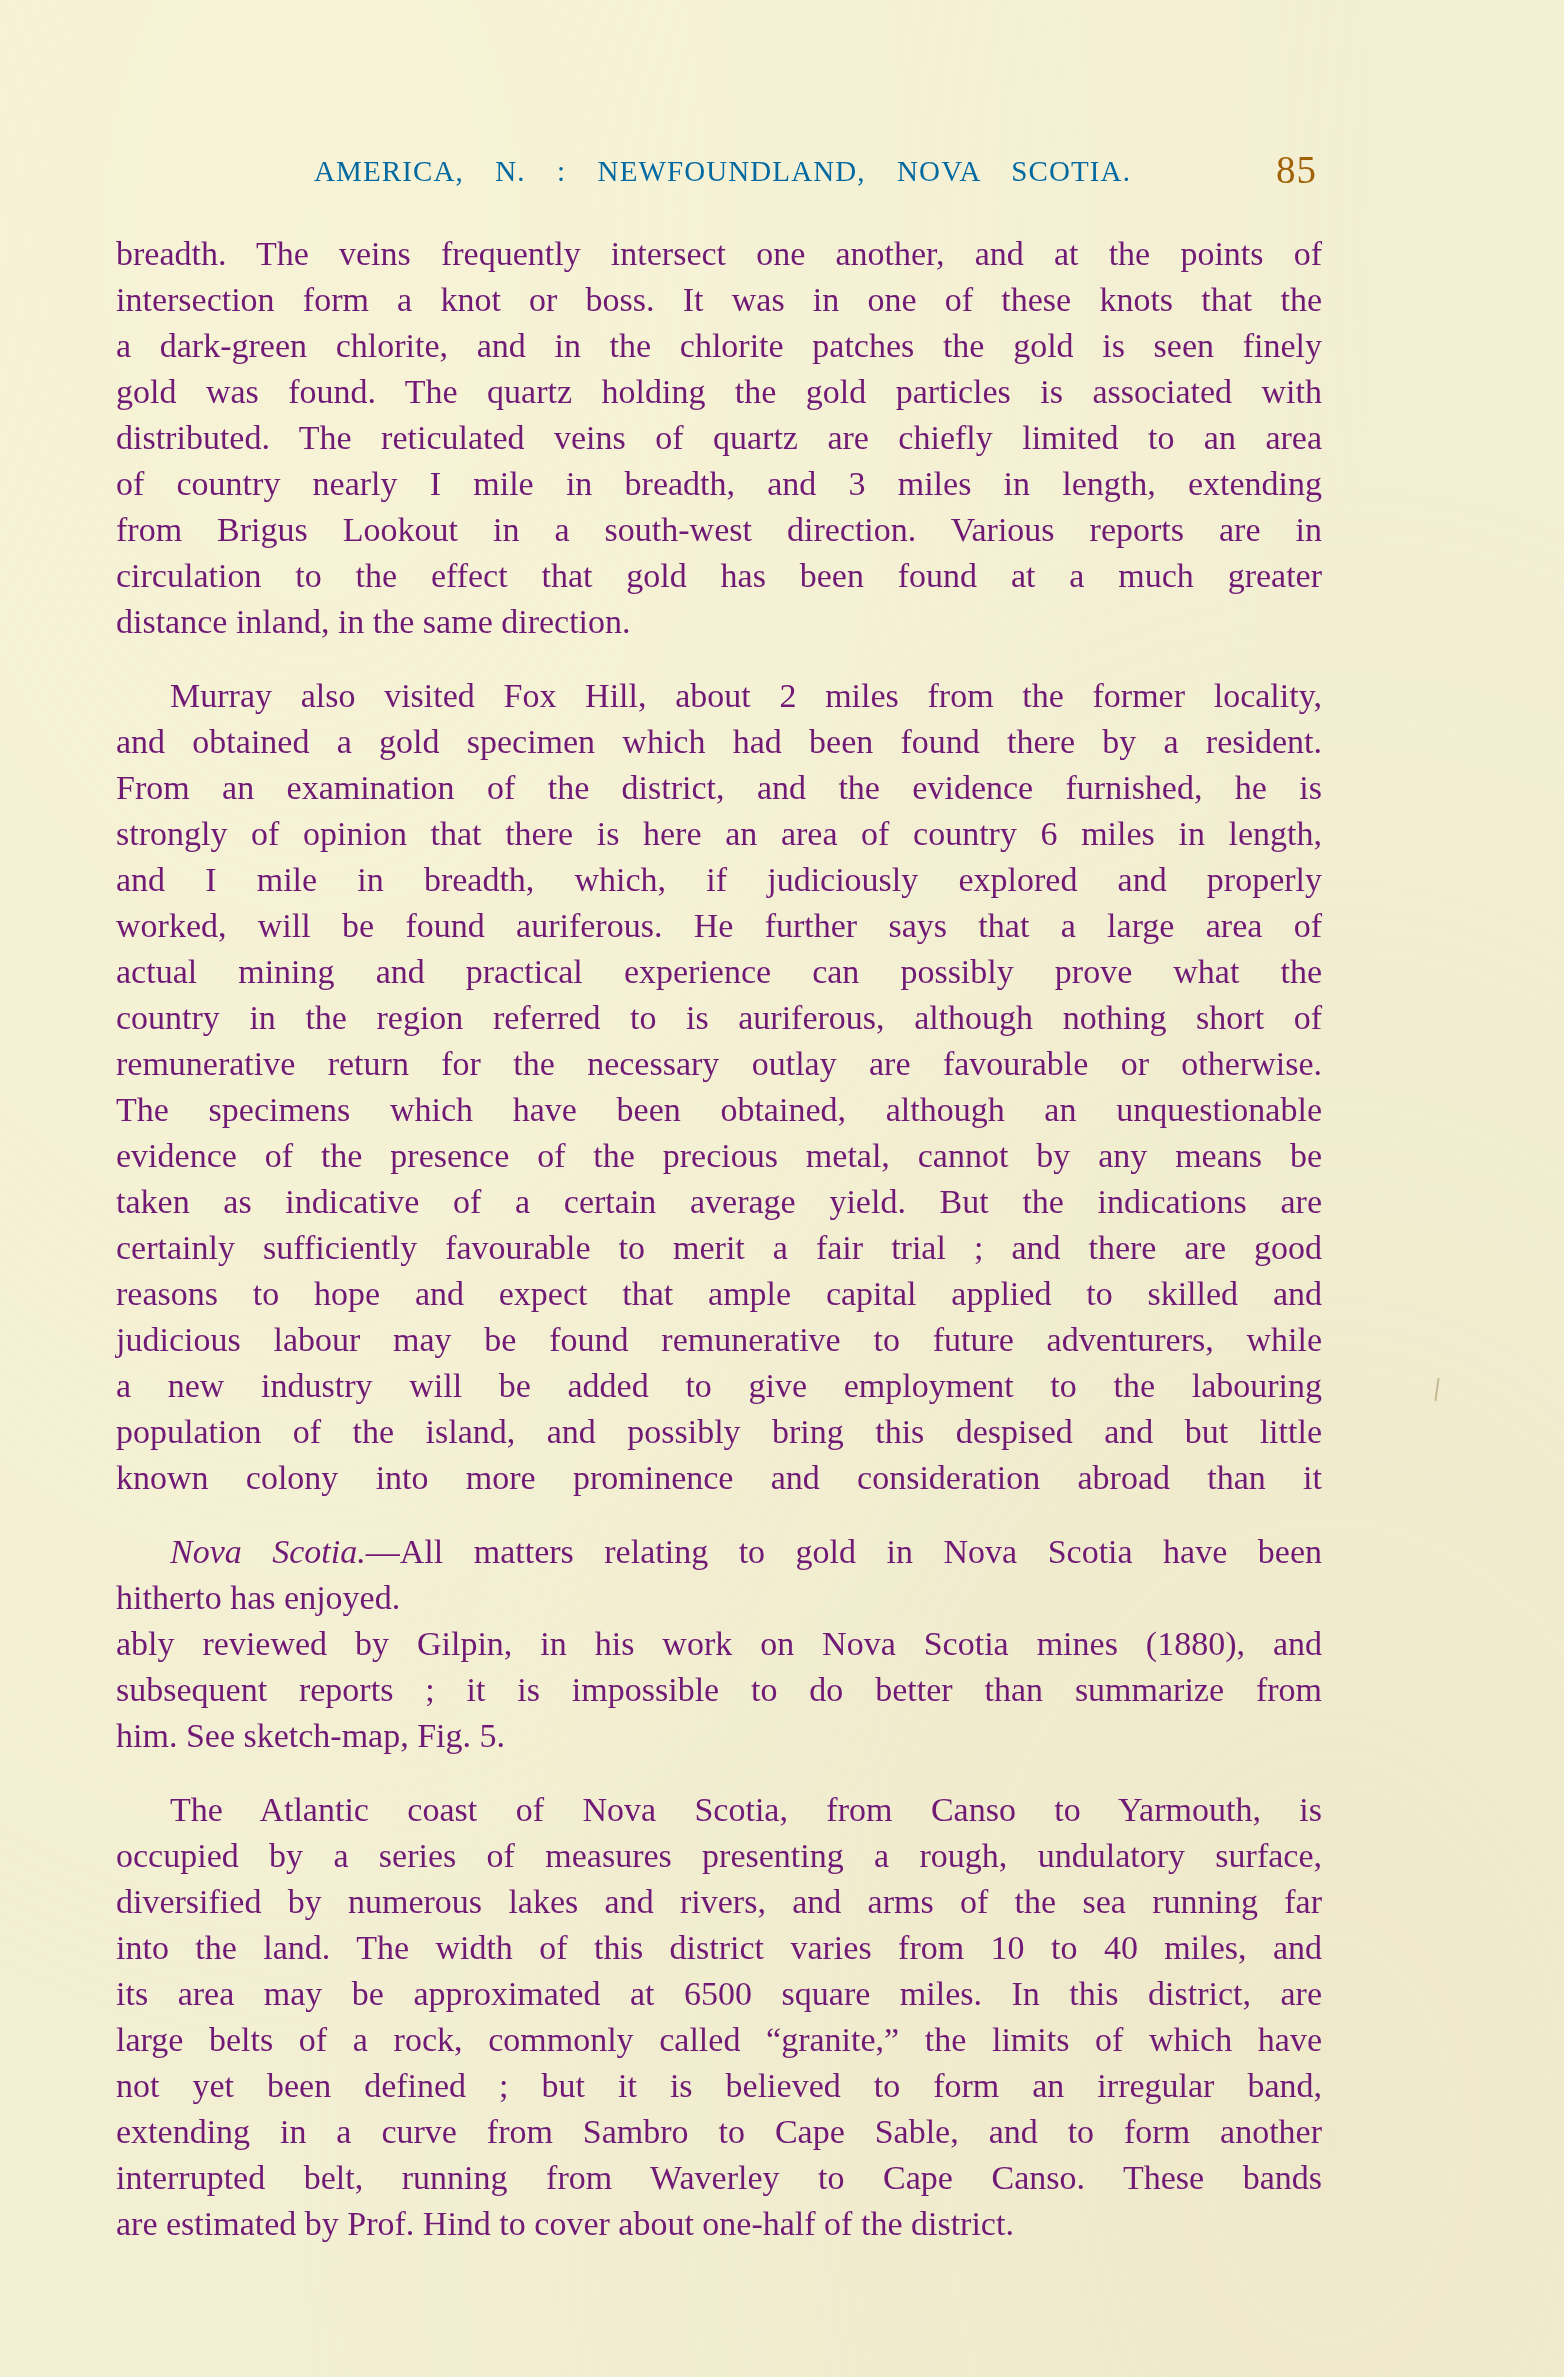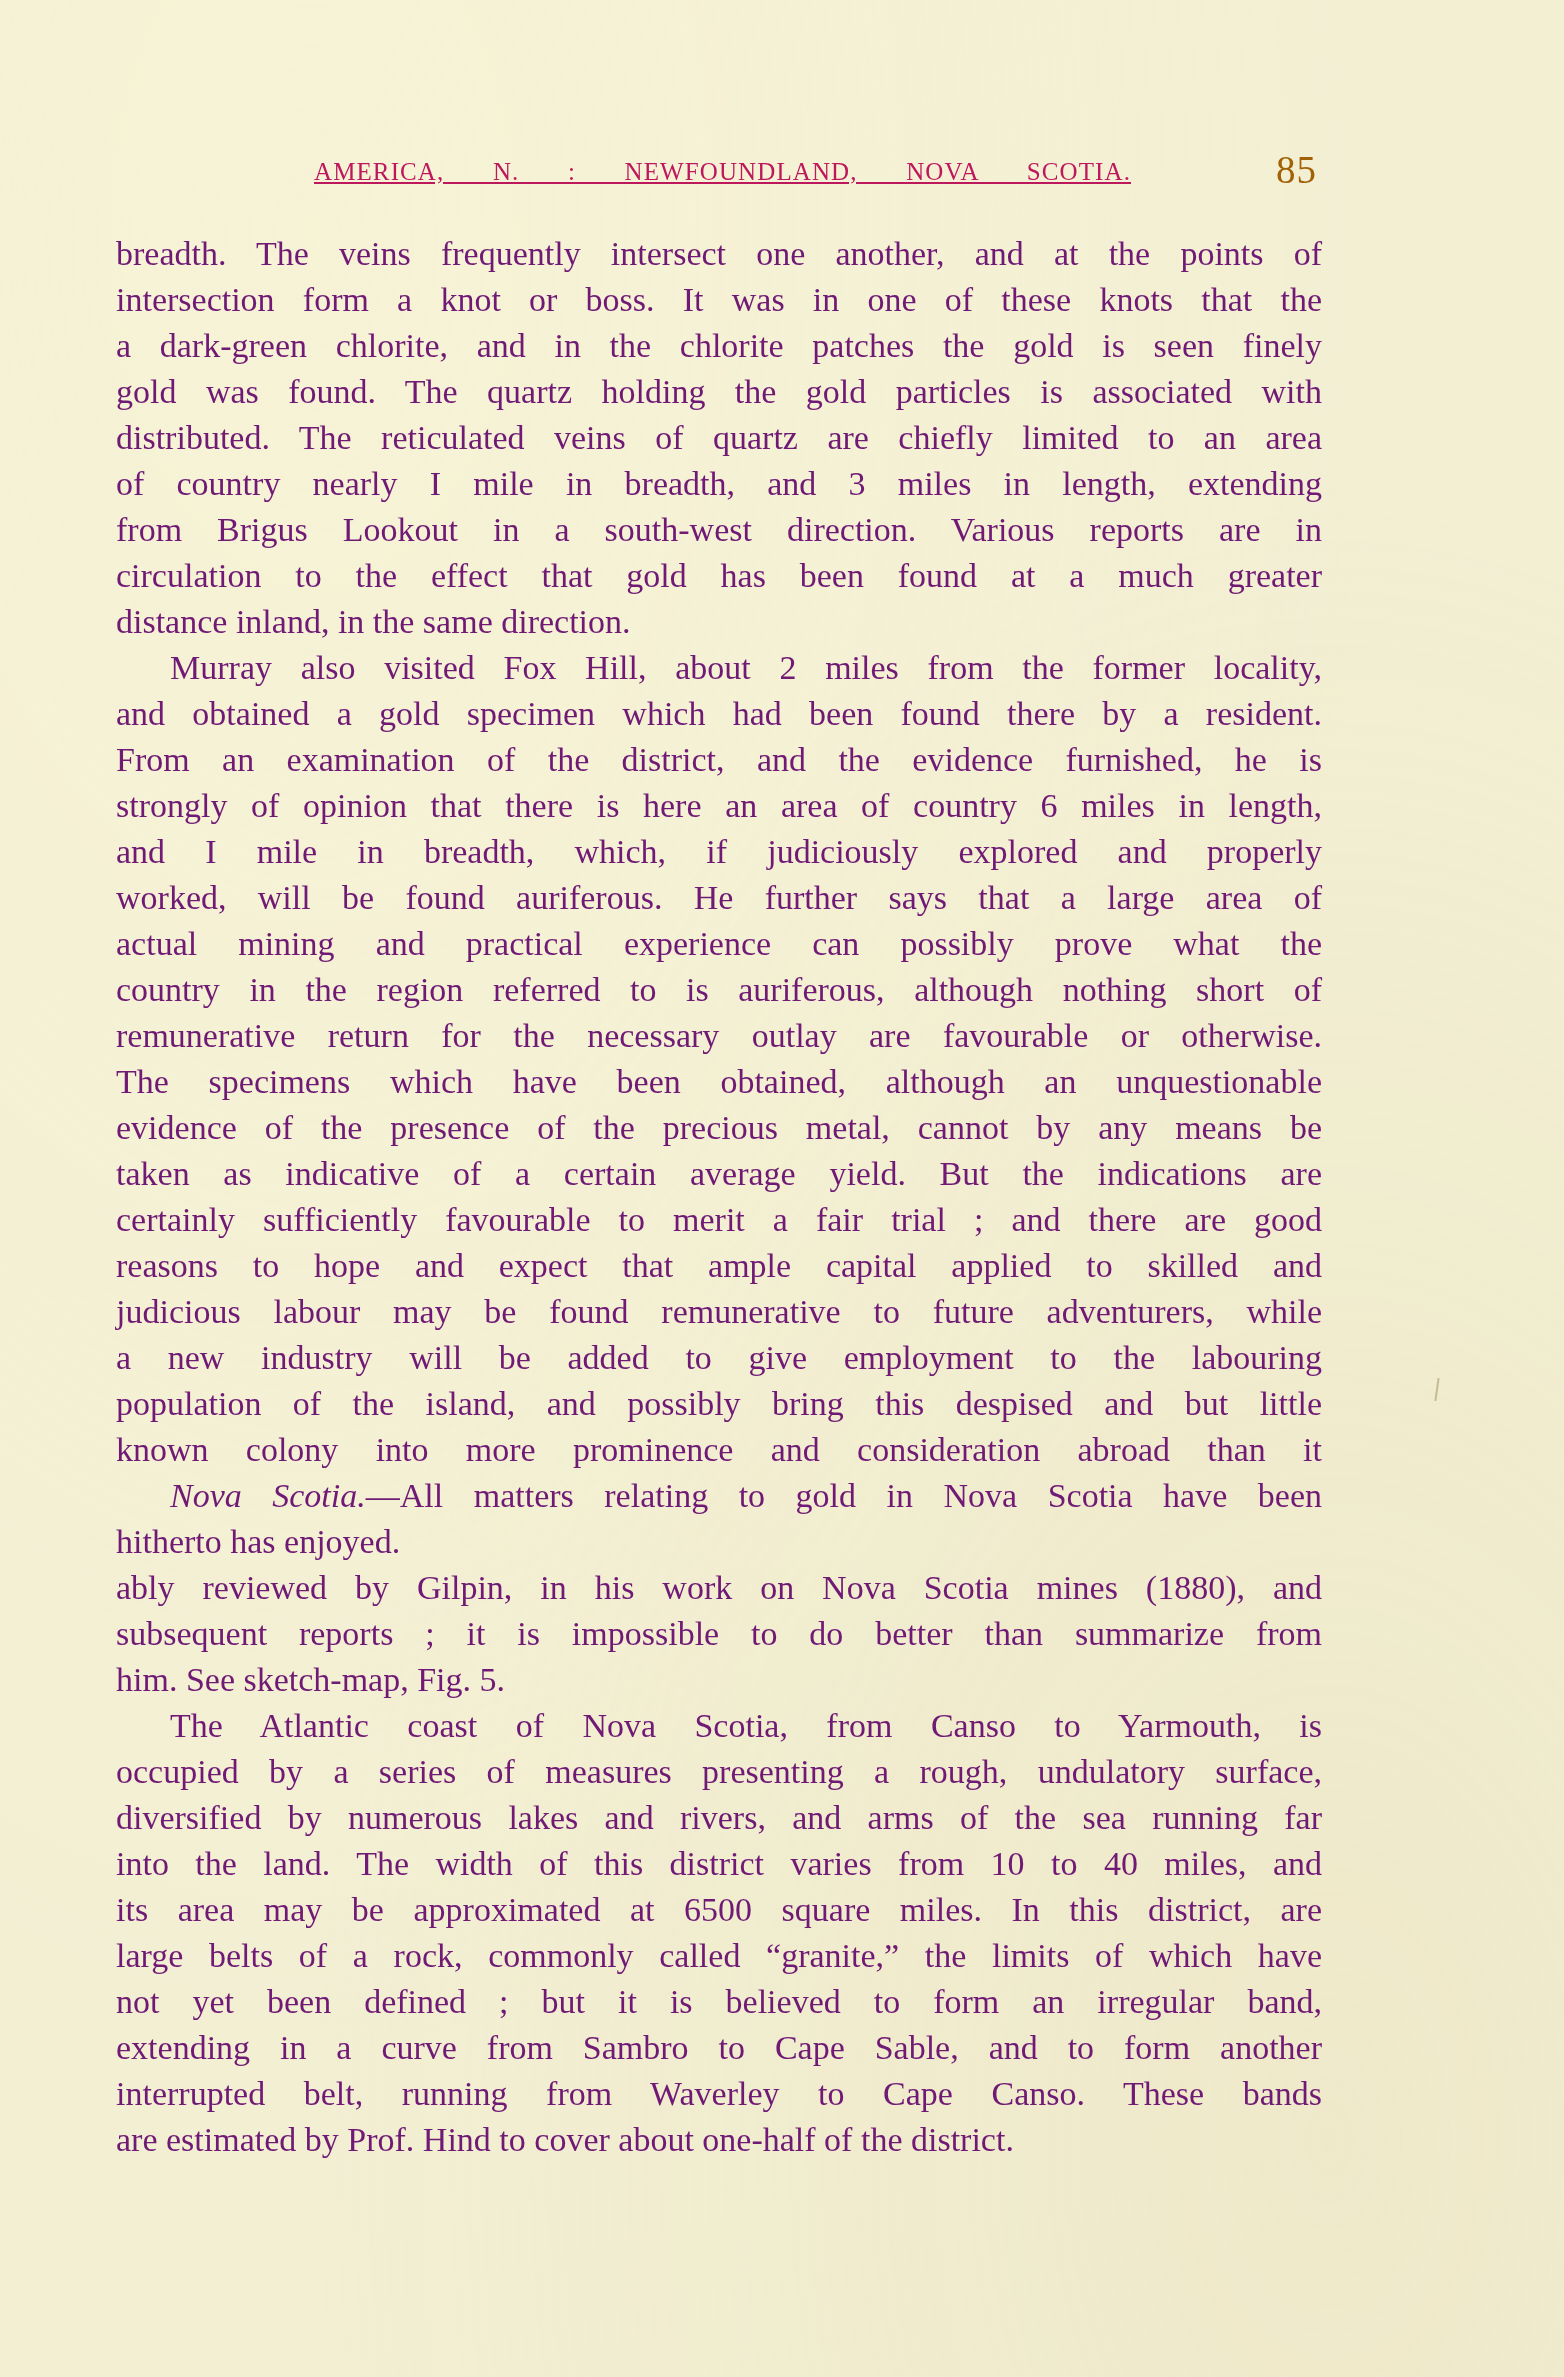--- a/index.html
+++ b/index.html
@@ -17,28 +17,27 @@
       overflow: hidden;
       color: #4a4536;
       font-family: "Liberation Serif", "DejaVu Serif", serif;
     }
     .running-head {
       position: absolute;
       left: 314px;
       top: 152px;
       width: 817px;
       height: 39px;
-      font-size: 25px;
+      font-size: 29px;
       letter-spacing: 1.1px;
       line-height: 39px;
       white-space: nowrap;
       text-align: justify;
       text-align-last: justify;
-      color: #be185d;
-      text-decoration: underline;
+      color: #0369a1;
     }
     .page-number {
       position: absolute;
       left: 1276px;
       top: 143px;
       font-size: 39px;
       line-height: 54px;
       color: #a16207;
       letter-spacing: 0.9px;
     }
@@ -57,20 +56,21 @@
       text-align: justify;
       text-align-last: justify;
       color: #701a75;
     }
     .line.last {
       text-align-last: left;
     }
     .line.indent {
       padding-left: 54px;
       box-sizing: border-box;
+      margin-top: 28px;
     }
     .italic {
       font-style: italic;
     }
     .fiber {
       position: absolute;
       left: 1436px;
       top: 1378px;
       width: 1.8px;
       height: 23px;

